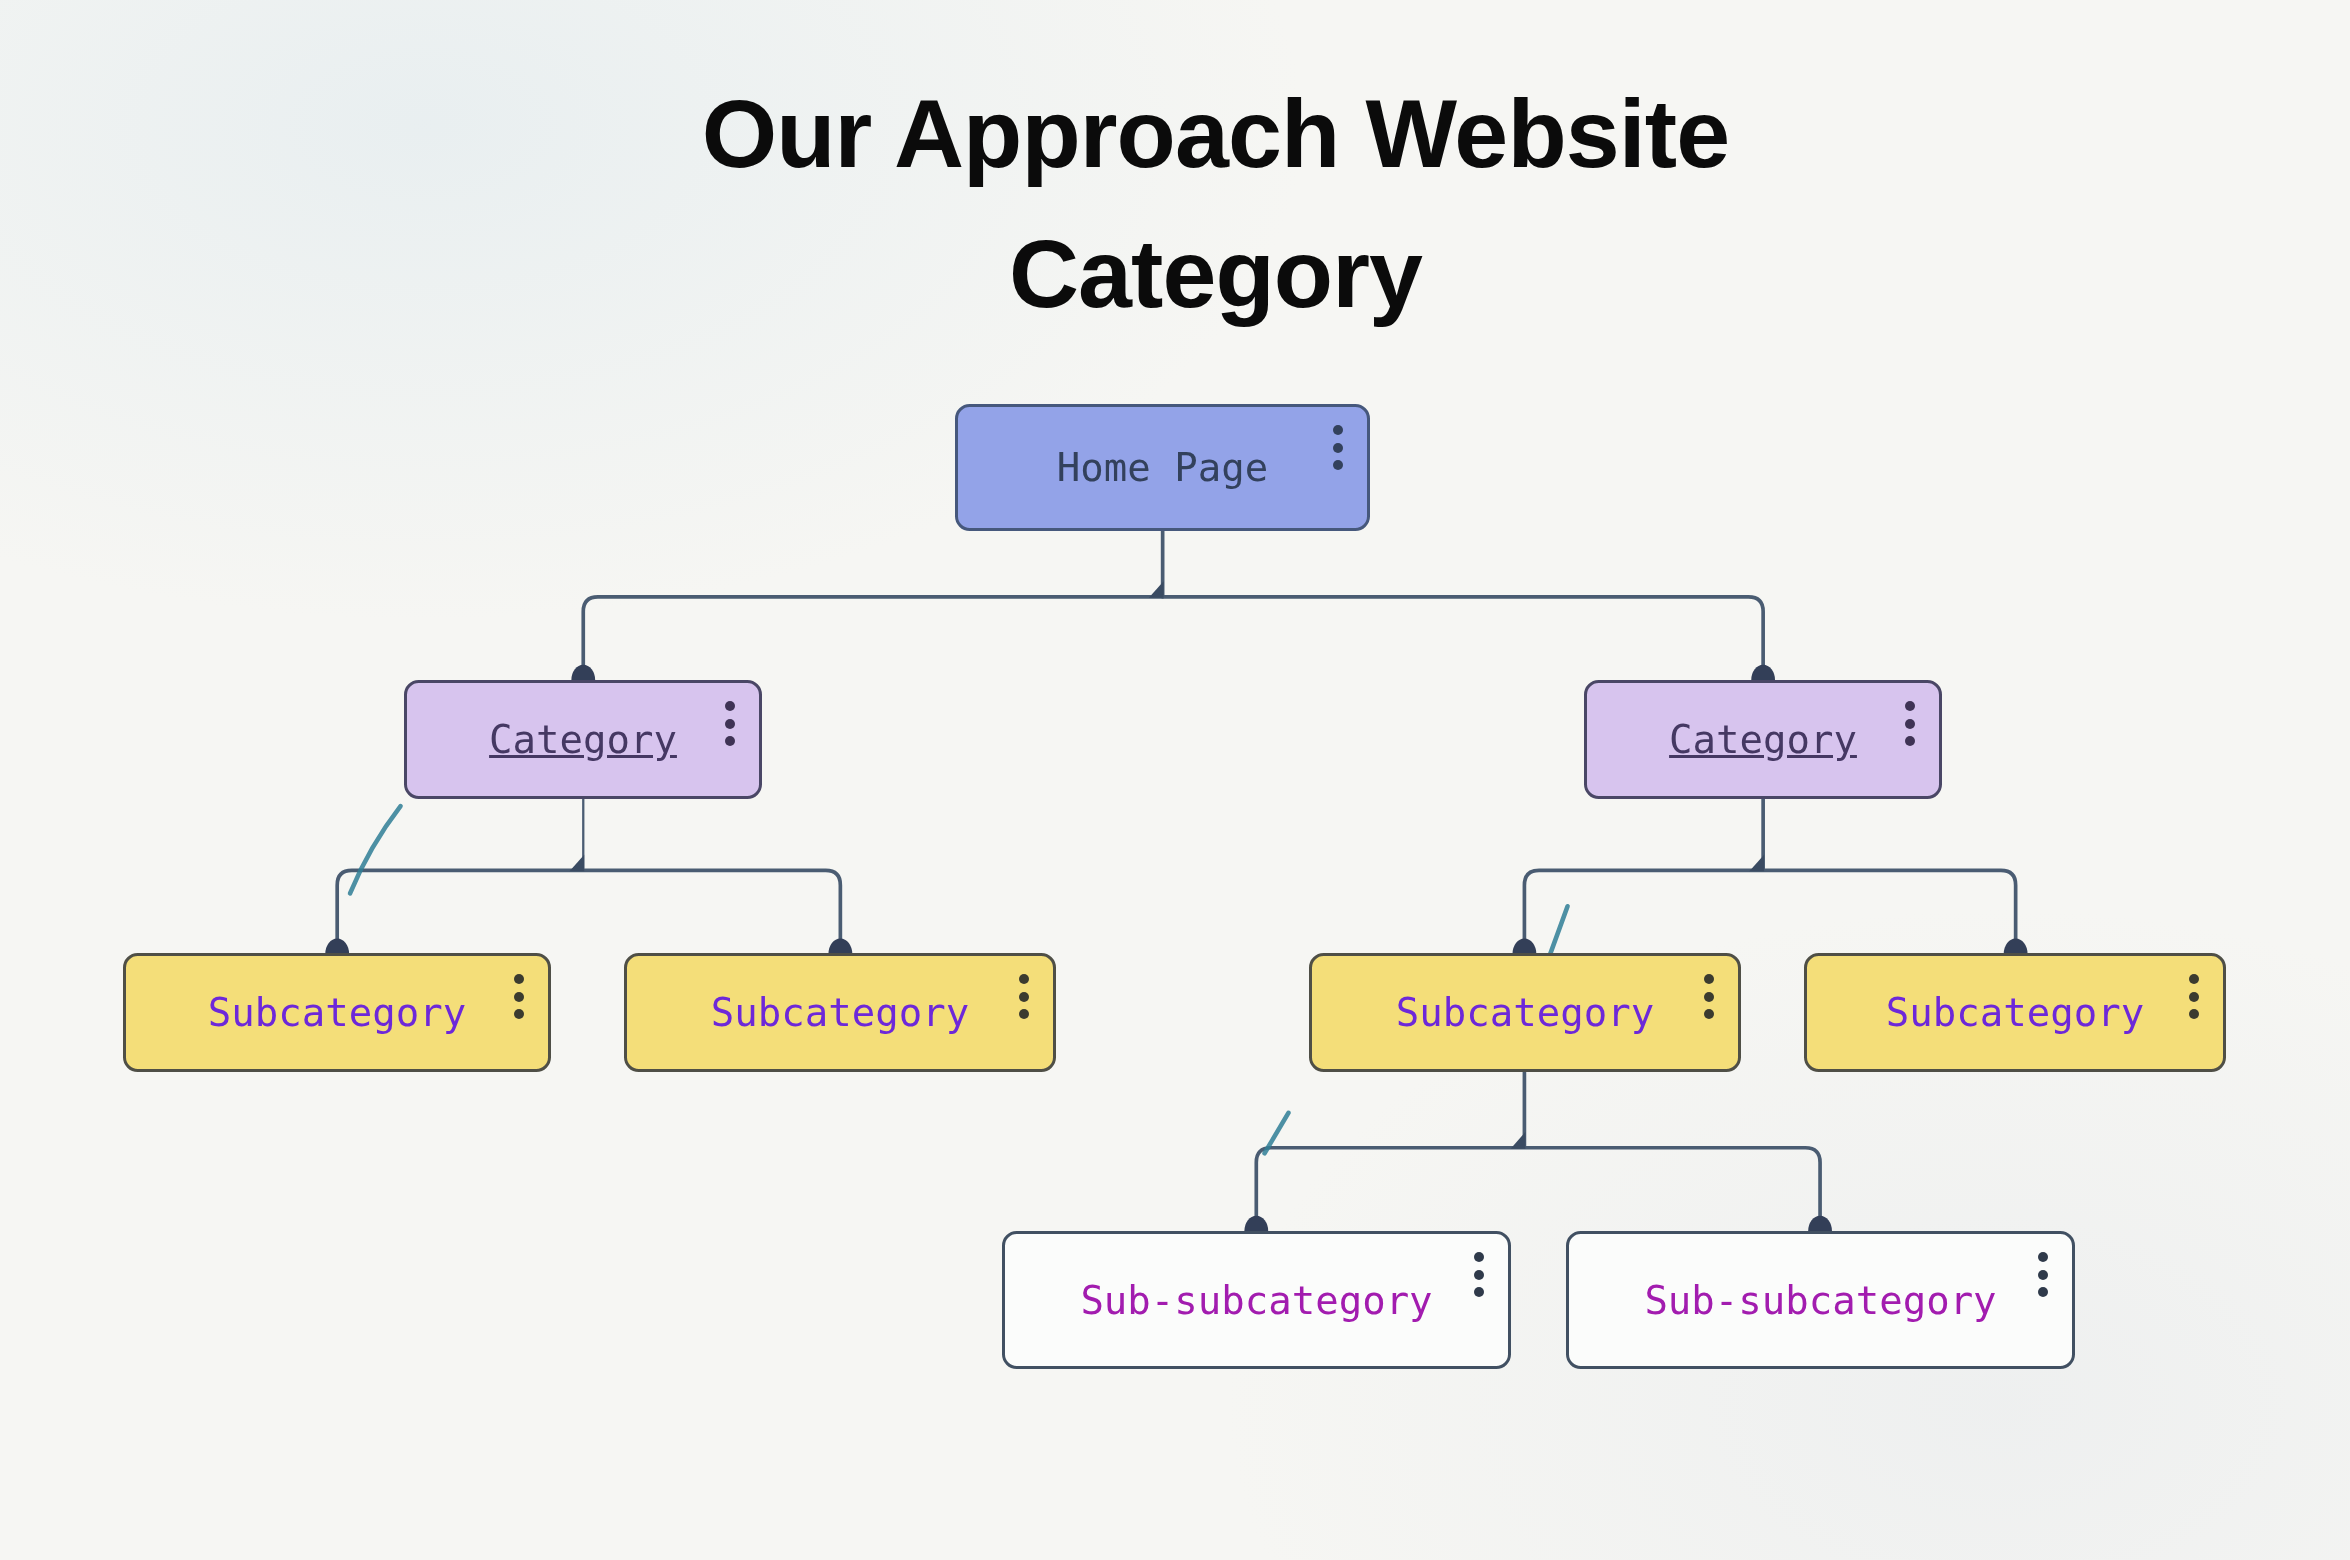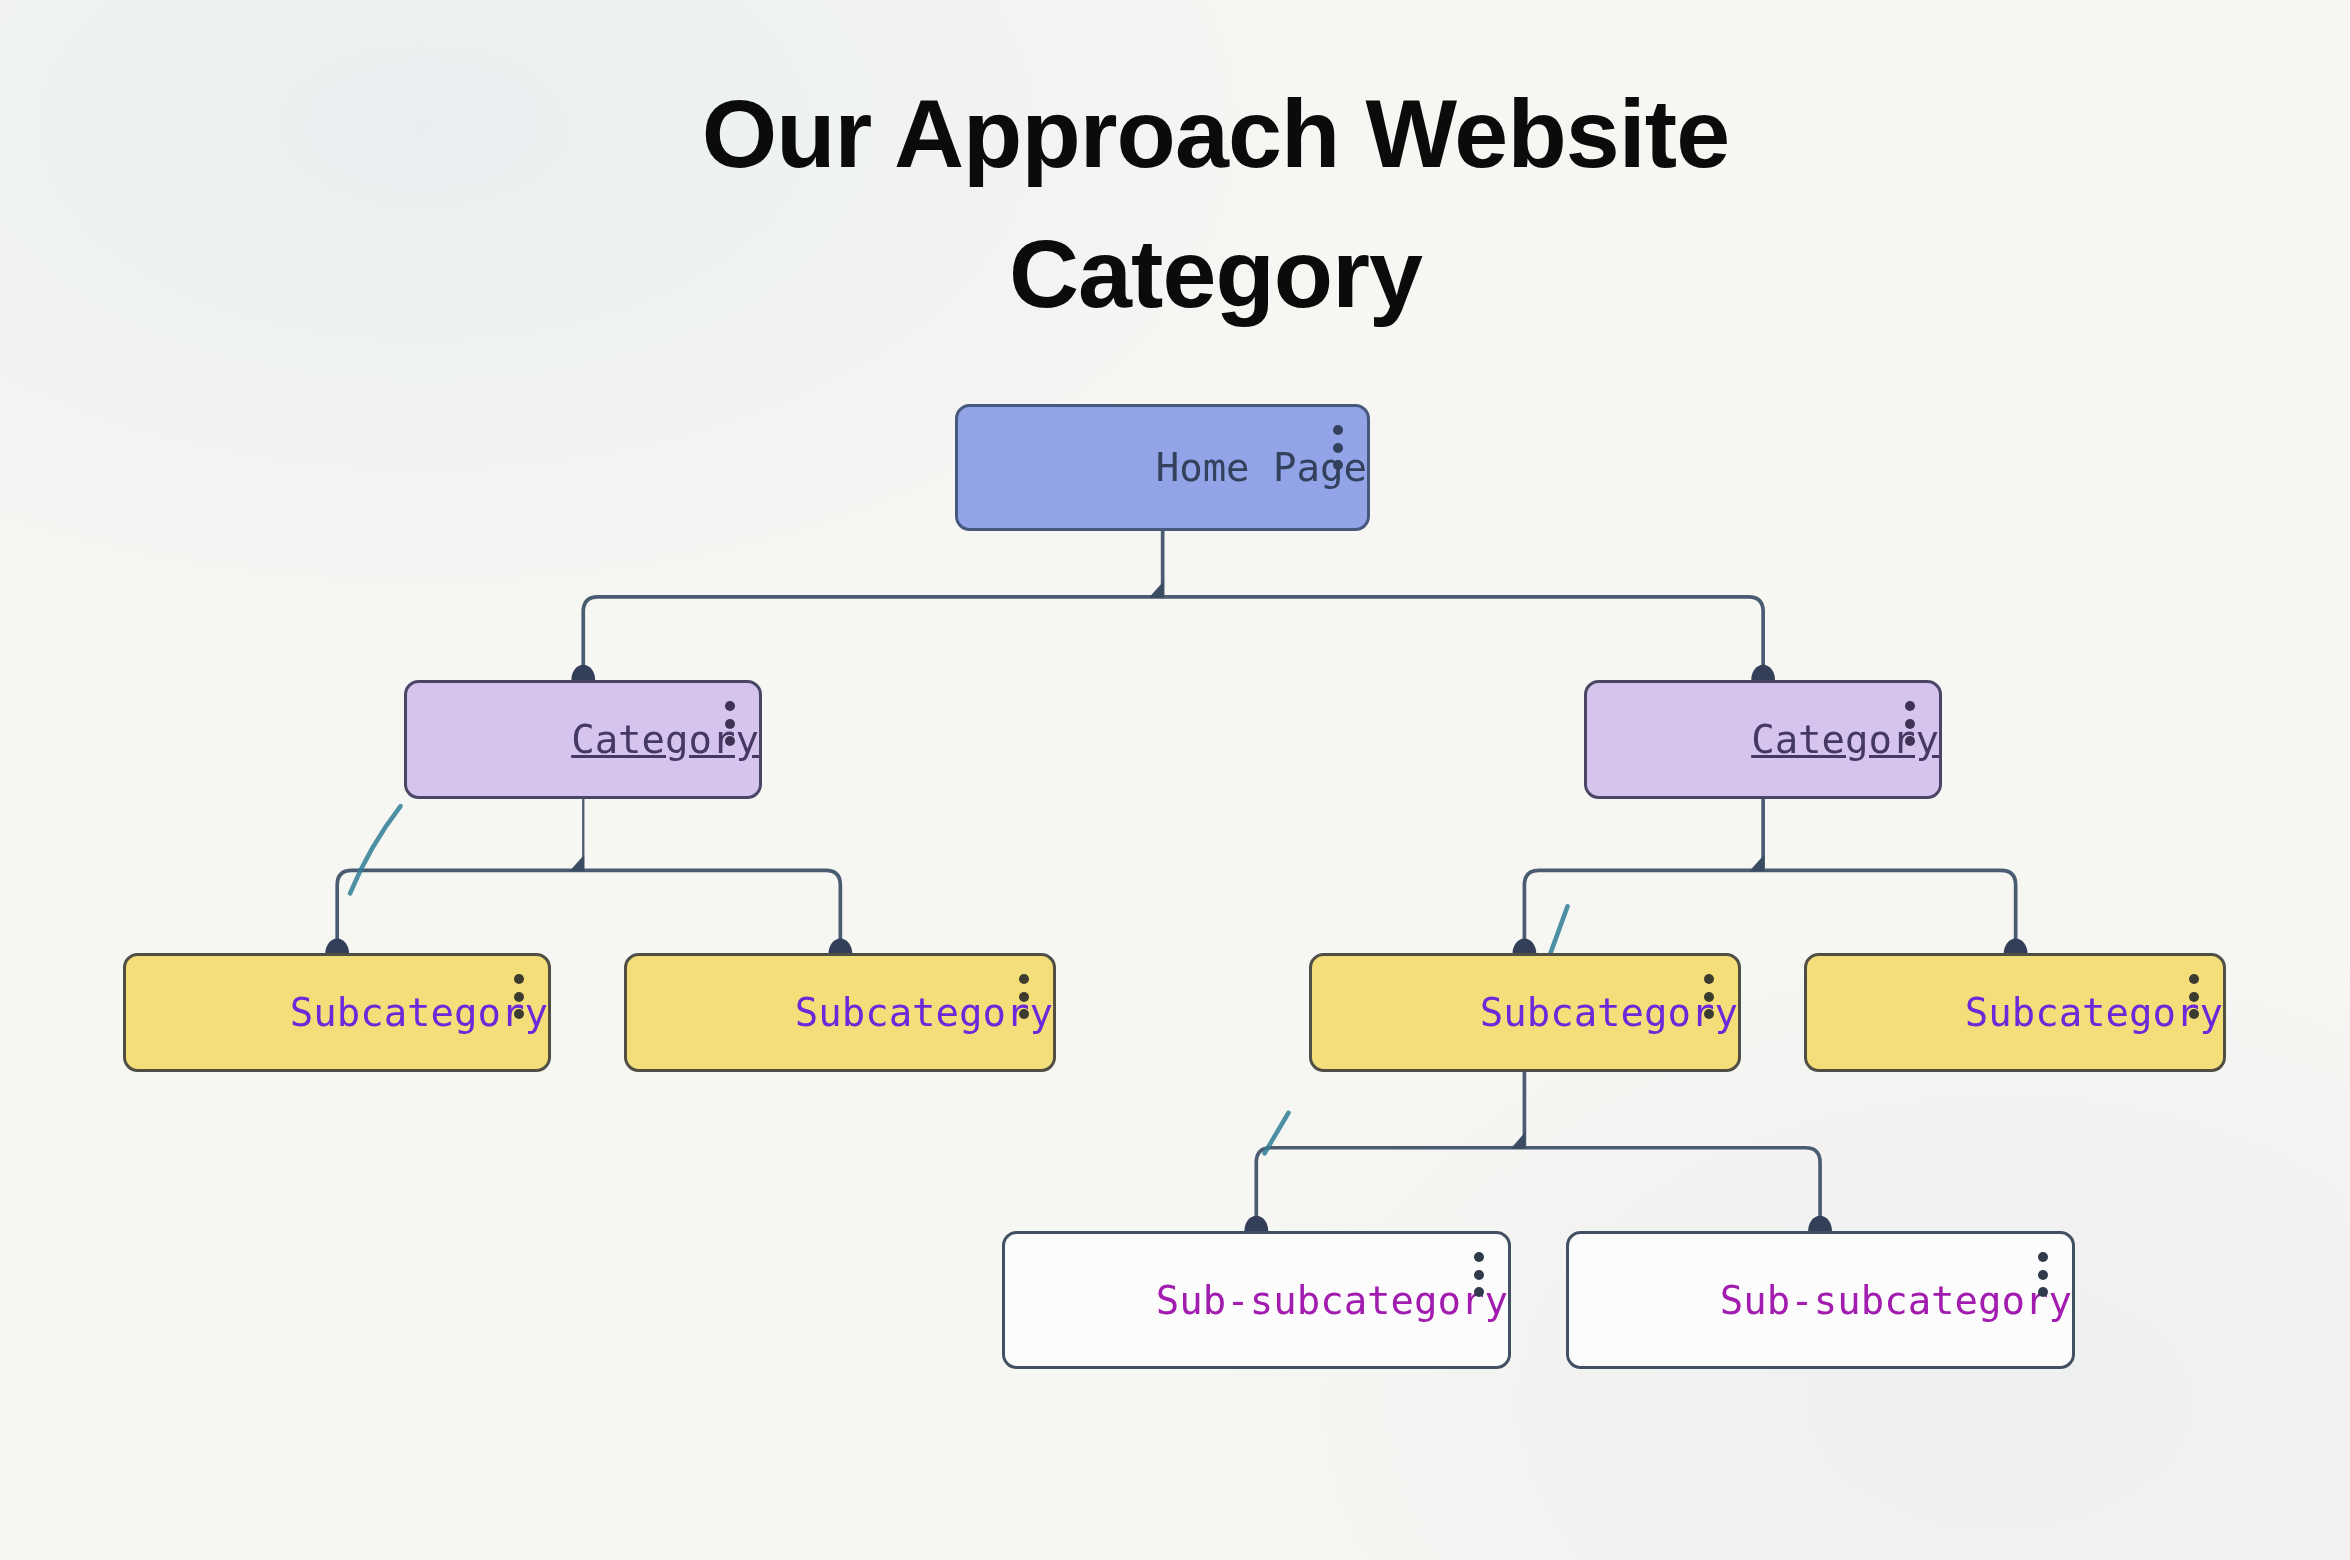--- a/index.html
+++ b/index.html
@@ -28,21 +28,21 @@
   .wire.thin{stroke-width:2.5;}
   .port-dot{fill:#333f58;}
   .junction-arrow{fill:#3a4b62;}
   .pen{fill:none;stroke:#2f7e95;stroke-width:5;stroke-linecap:round;opacity:.85;}
 
   .node{
     position:absolute;
     box-sizing:border-box;
     border:3.7px solid;
     border-radius:14.7px;
-    display:flex;align-items:center;justify-content:flex-end;
+    display:flex;align-items:center;justify-content:center;
     font-family:"DejaVu Sans Mono","Liberation Mono",monospace;
     font-size:39px;
     cursor:pointer;
   }
   .kebab{
     position:absolute;top:18.4px;right:24px;
     display:flex;flex-direction:column;gap:7.3px;
   }
   .kebab i{width:10px;height:10px;border-radius:50%;display:block;}
 

